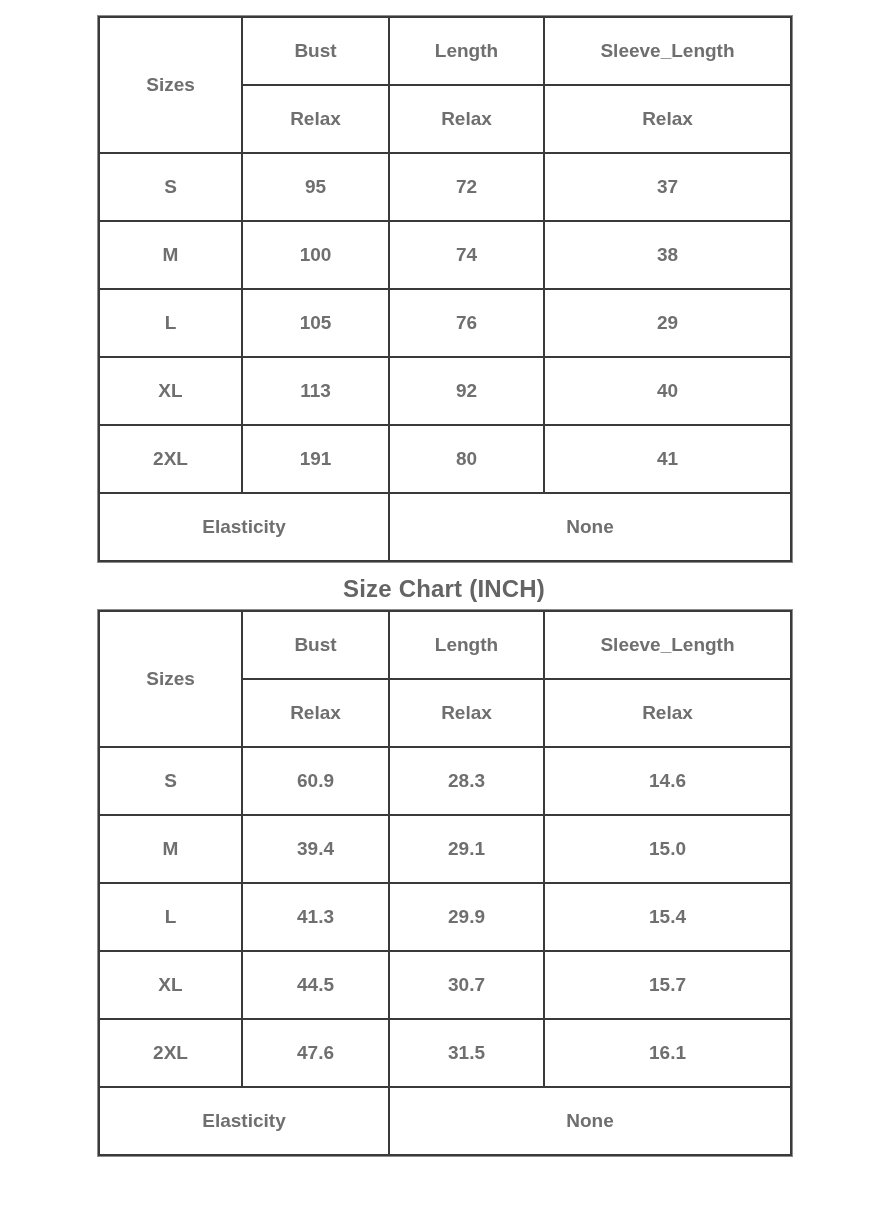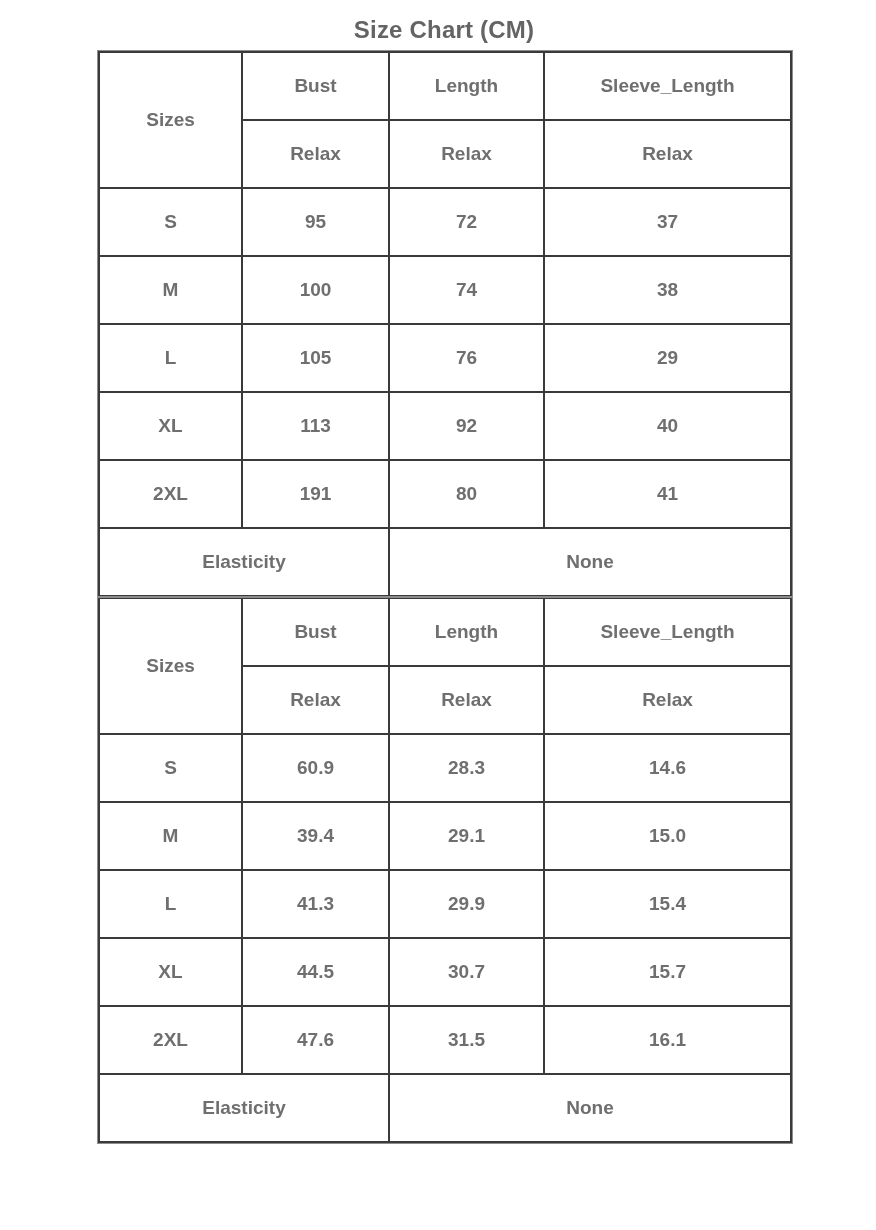--- a/index.html
+++ b/index.html
@@ -52,21 +52,20 @@
   col.c-sizes  { width: 143px; }
   col.c-bust   { width: 147px; }
   col.c-length { width: 155px; }
   col.c-sleeve { width: 247px; }
 </style>
 </head>
 <body>
 
 <div class="sheet">
 
-  <div class="chart-title">Size Chart (CM)</div>
 
   <table class="size-table">
     <colgroup>
       <col class="c-sizes">
         <col class="c-bust">
         <col class="c-length">
         <col class="c-sleeve">
     </colgroup>
     <tbody>
       <tr>
@@ -110,20 +109,21 @@
         <td>80</td>
         <td>41</td>
       </tr>
       <tr>
         <td colspan="2">Elasticity</td>
         <td colspan="2">None</td>
       </tr>
     </tbody>
   </table>
 
+  <div class="chart-title second">Size Chart (INCH)</div>
 
   <table class="size-table">
     <colgroup>
       <col class="c-sizes">
         <col class="c-bust">
         <col class="c-length">
         <col class="c-sleeve">
     </colgroup>
     <tbody>
       <tr>

